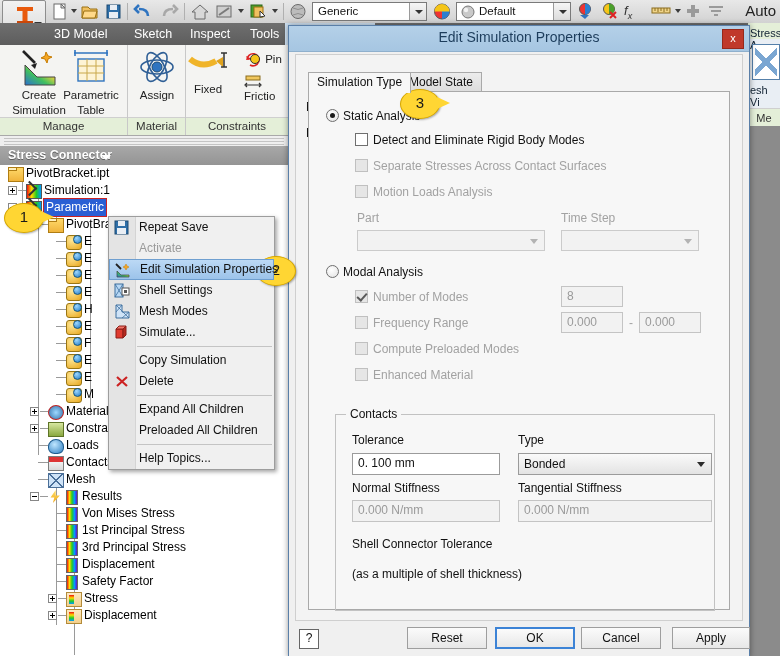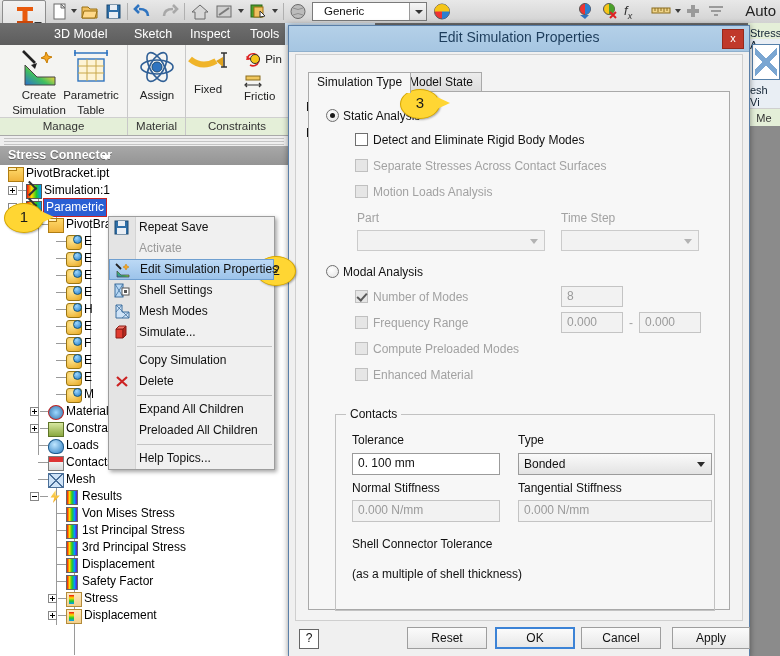--- a/index.html
+++ b/index.html
@@ -19,21 +19,21 @@
   #applogo .ibar{position:absolute;left:11px;top:4px;width:22px;height:22px;}
   #applogo .pro{position:absolute;left:0;right:0;bottom:2px;text-align:center;
        font-size:8px;font-weight:bold;color:#444;letter-spacing:.5px;}
   #applogo .drop{position:absolute;right:3px;bottom:18px;width:0;height:0;
        border-left:4px solid transparent;border-right:4px solid transparent;border-top:4px solid #333;}
   .qitem{position:absolute;top:2px;height:19px;}
   .qsep{position:absolute;top:3px;width:1px;height:17px;background:#b0b0b0;}
   .qcaret{width:0;height:0;border-left:3px solid transparent;border-right:3px solid transparent;
        border-top:4px solid #3c3c3c;position:absolute;top:9px;}
   .combo-q{position:absolute;top:2px;height:19px;background:#fff;border:1px solid #7a7a7a;
-       box-sizing:border-box;font-size:11.5px;line-height:17px;padding-left:11px;color:#111;}
+       box-sizing:border-box;font-size:11.5px;line-height:17px;padding-left:5px;color:#111;}
   .combo-q .cbtn{position:absolute;right:0;top:0;bottom:0;width:16px;
        background:linear-gradient(#f6f6f6,#dcdcdc);border-left:1px solid #9a9a9a;}
   .combo-q .cbtn i{position:absolute;left:5px;top:7px;width:0;height:0;
        border-left:4px solid transparent;border-right:4px solid transparent;border-top:4px solid #333;}
   #autotxt{position:absolute;right:4px;top:2px;font-size:15px;color:#222;}
 
   
   #tabbar{position:absolute;left:0;top:23px;width:780px;height:22px;
        background:linear-gradient(#6f6f6f,#5d5d5d);border-bottom:2px solid #8dc63f;}
   .rtab{position:absolute;top:0;height:22px;line-height:22px;color:#fff;font-size:12.5px;
@@ -246,20 +246,30 @@
     <span>Generic</span>
     <div class="cbtn">
         <i></i>
       </div>
   </div>
   <svg class="qitem" style="left:432px;width:20px" viewBox="0 0 20 19">
     <circle cx="10" cy="9.5" r="7.5" fill="#e33" stroke="#555"></circle>
     <path d="M10 2a7.5 7.5 0 0 1 0 15z" fill="#2b7fd1"></path>
       <path d="M2.5 9.5a7.5 7.5 0 0 1 15 0z" fill="#f5c518"></path>
   </svg>
+  <div class="combo-q" style="left:456px;width:115px">
+    <svg style="position:absolute;left:4px;top:2px;width:14px;height:14px" viewBox="0 0 14 14">
+      <circle cx="7" cy="7" r="6" fill="#c9c9c9" stroke="#777"></circle>
+        <circle cx="5" cy="5" r="2.2" fill="#fff" opacity=".75"></circle>
+    </svg>
+    <span style="margin-left:17px;display:inline-block">Default</span>
+    <div class="cbtn">
+        <i></i>
+      </div>
+  </div>
   <svg class="qitem" style="left:576px;width:20px" viewBox="0 0 20 19">
     <circle cx="9" cy="7" r="5.5" fill="#e33" stroke="#555"></circle>
       <path d="M9 1.5a5.5 5.5 0 0 1 0 11z" fill="#2b7fd1"></path>
     <path d="M4 13h9l-4 4z" fill="#2f74c0"></path>
   </svg>
   <svg class="qitem" style="left:600px;width:20px" viewBox="0 0 20 19">
     <circle cx="9" cy="7" r="5.5" fill="#f5c518" stroke="#555"></circle>
       <path d="M9 1.5a5.5 5.5 0 0 1 0 11z" fill="#4aa02c"></path>
     <path d="M10 10l6 6M16 10l-6 6" stroke="#d22" stroke-width="2"></path>
   </svg>

